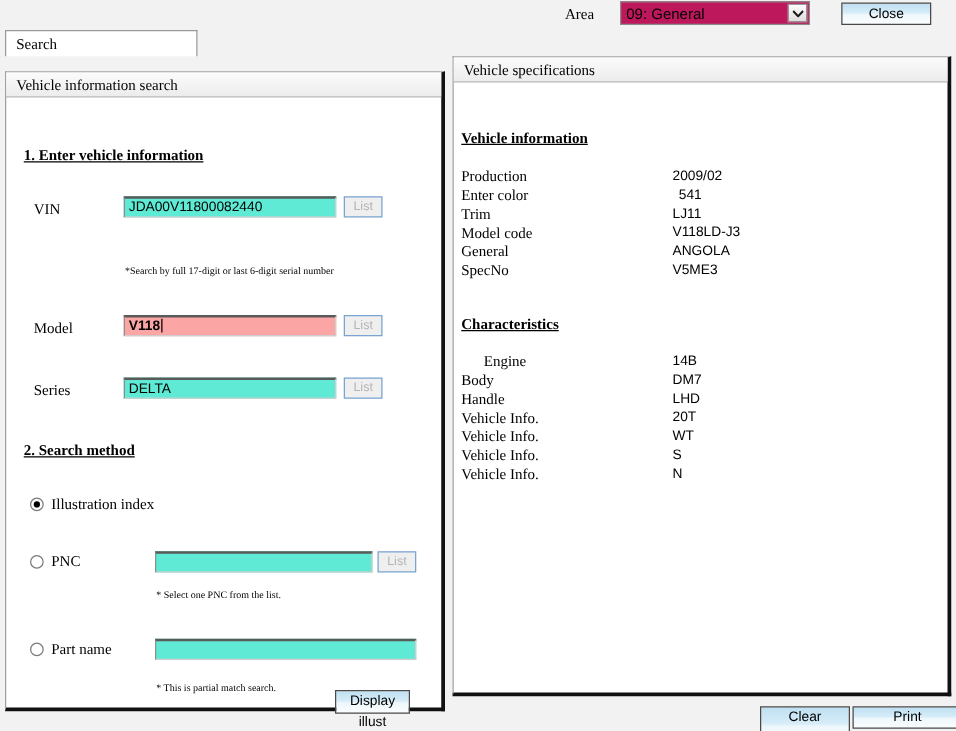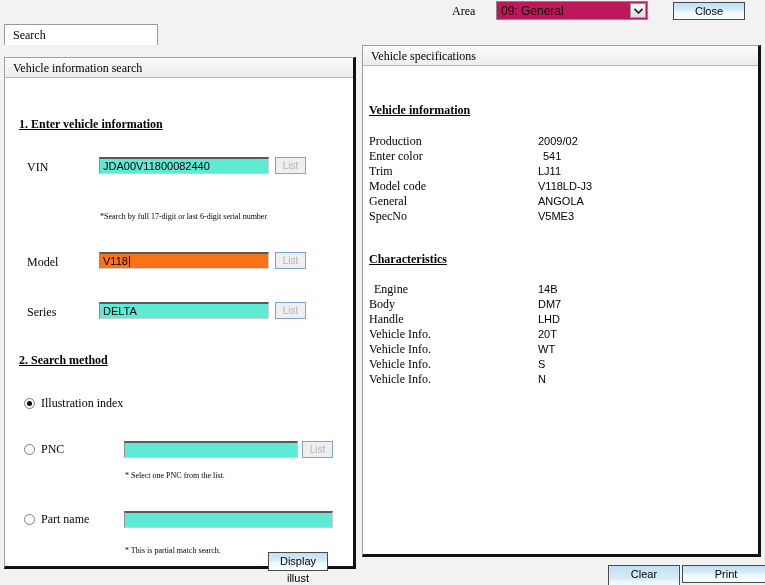--- a/index.html
+++ b/index.html
@@ -147,21 +147,22 @@
     border-left: 1px solid #8e8e8e;
     box-sizing: border-box;
     font-family: "Liberation Sans", sans-serif;
     font-size: 11px;
     padding: 1px 0 0 3px;
     color: #000;
     white-space: nowrap;
     overflow: hidden;
   }
   .text-input.active {
-    background: #f97316;
+    background: #fca5a5;
+    font-weight: bold;
   }
   .caret {
     display: inline-block;
     width: 1px;
     height: 11px;
     background: #000;
     vertical-align: -2px;
     margin-left: 1px;
   }
   .list-btn {
@@ -328,21 +329,21 @@
       <div class="spec-label" style="left:6px; top:128px;">General</div>
       <div class="spec-value" style="left:175px; top:129px;">ANGOLA</div>
 
       <div class="spec-label" style="left:6px; top:143px;">SpecNo</div>
       <div class="spec-value" style="left:175px; top:144px;">V5ME3</div>
     </div>
 
     <div class="section-title" style="left:6px; top:186px;">Characteristics</div>
 
     <div>
-      <div class="spec-label" style="left:11px; top:216px;">Engine</div>
+      <div class="spec-label" style="left:24px; top:216px;">Engine</div>
       <div class="spec-value" style="left:175px; top:217px;">14B</div>
 
       <div class="spec-label" style="left:6px; top:231px;">Body</div>
       <div class="spec-value" style="left:175px; top:232px;">DM7</div>
 
       <div class="spec-label" style="left:6px; top:246px;">Handle</div>
       <div class="spec-value" style="left:175px; top:247px;">LHD</div>
 
       <div class="spec-label" style="left:6px; top:261px;">Vehicle Info.</div>
       <div class="spec-value" style="left:175px; top:262px;">20T</div>

